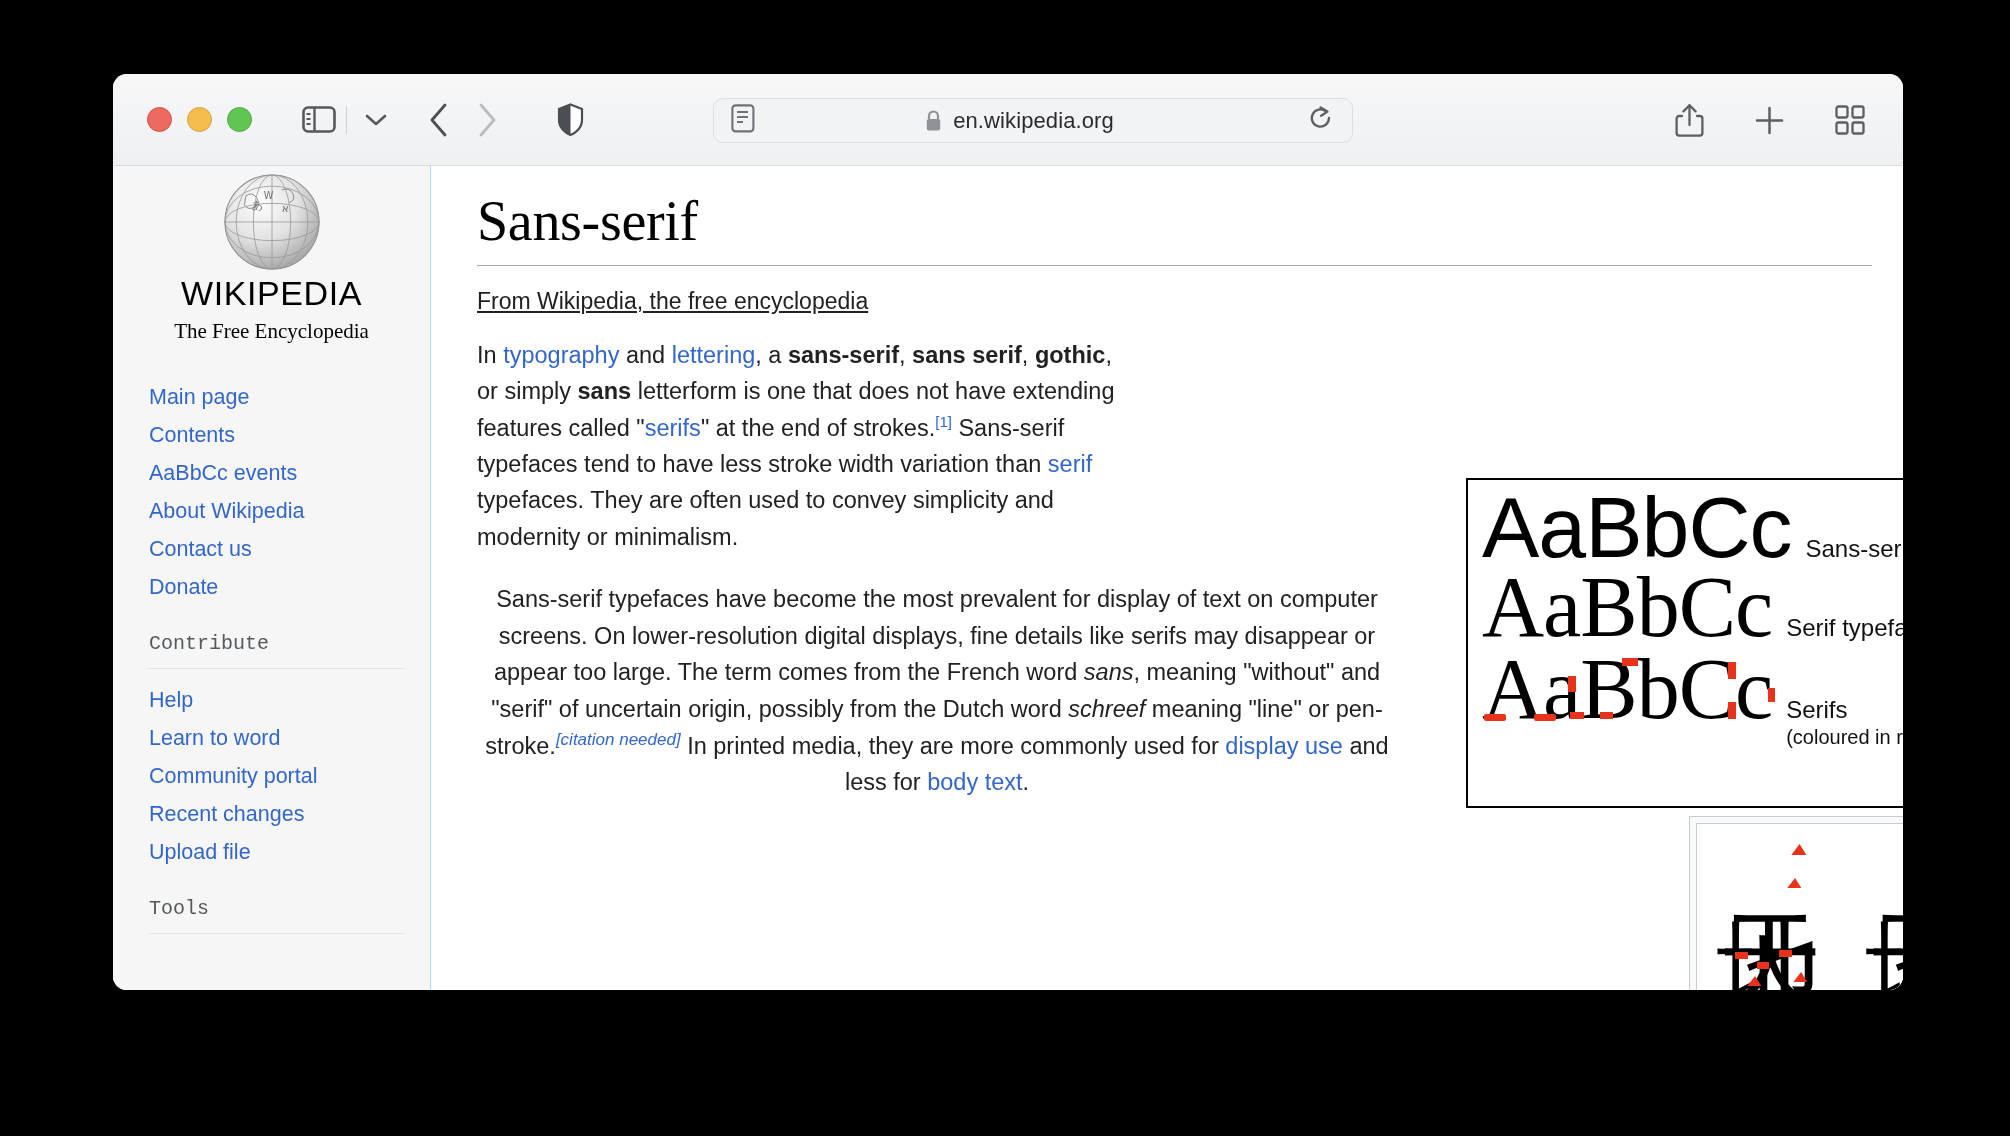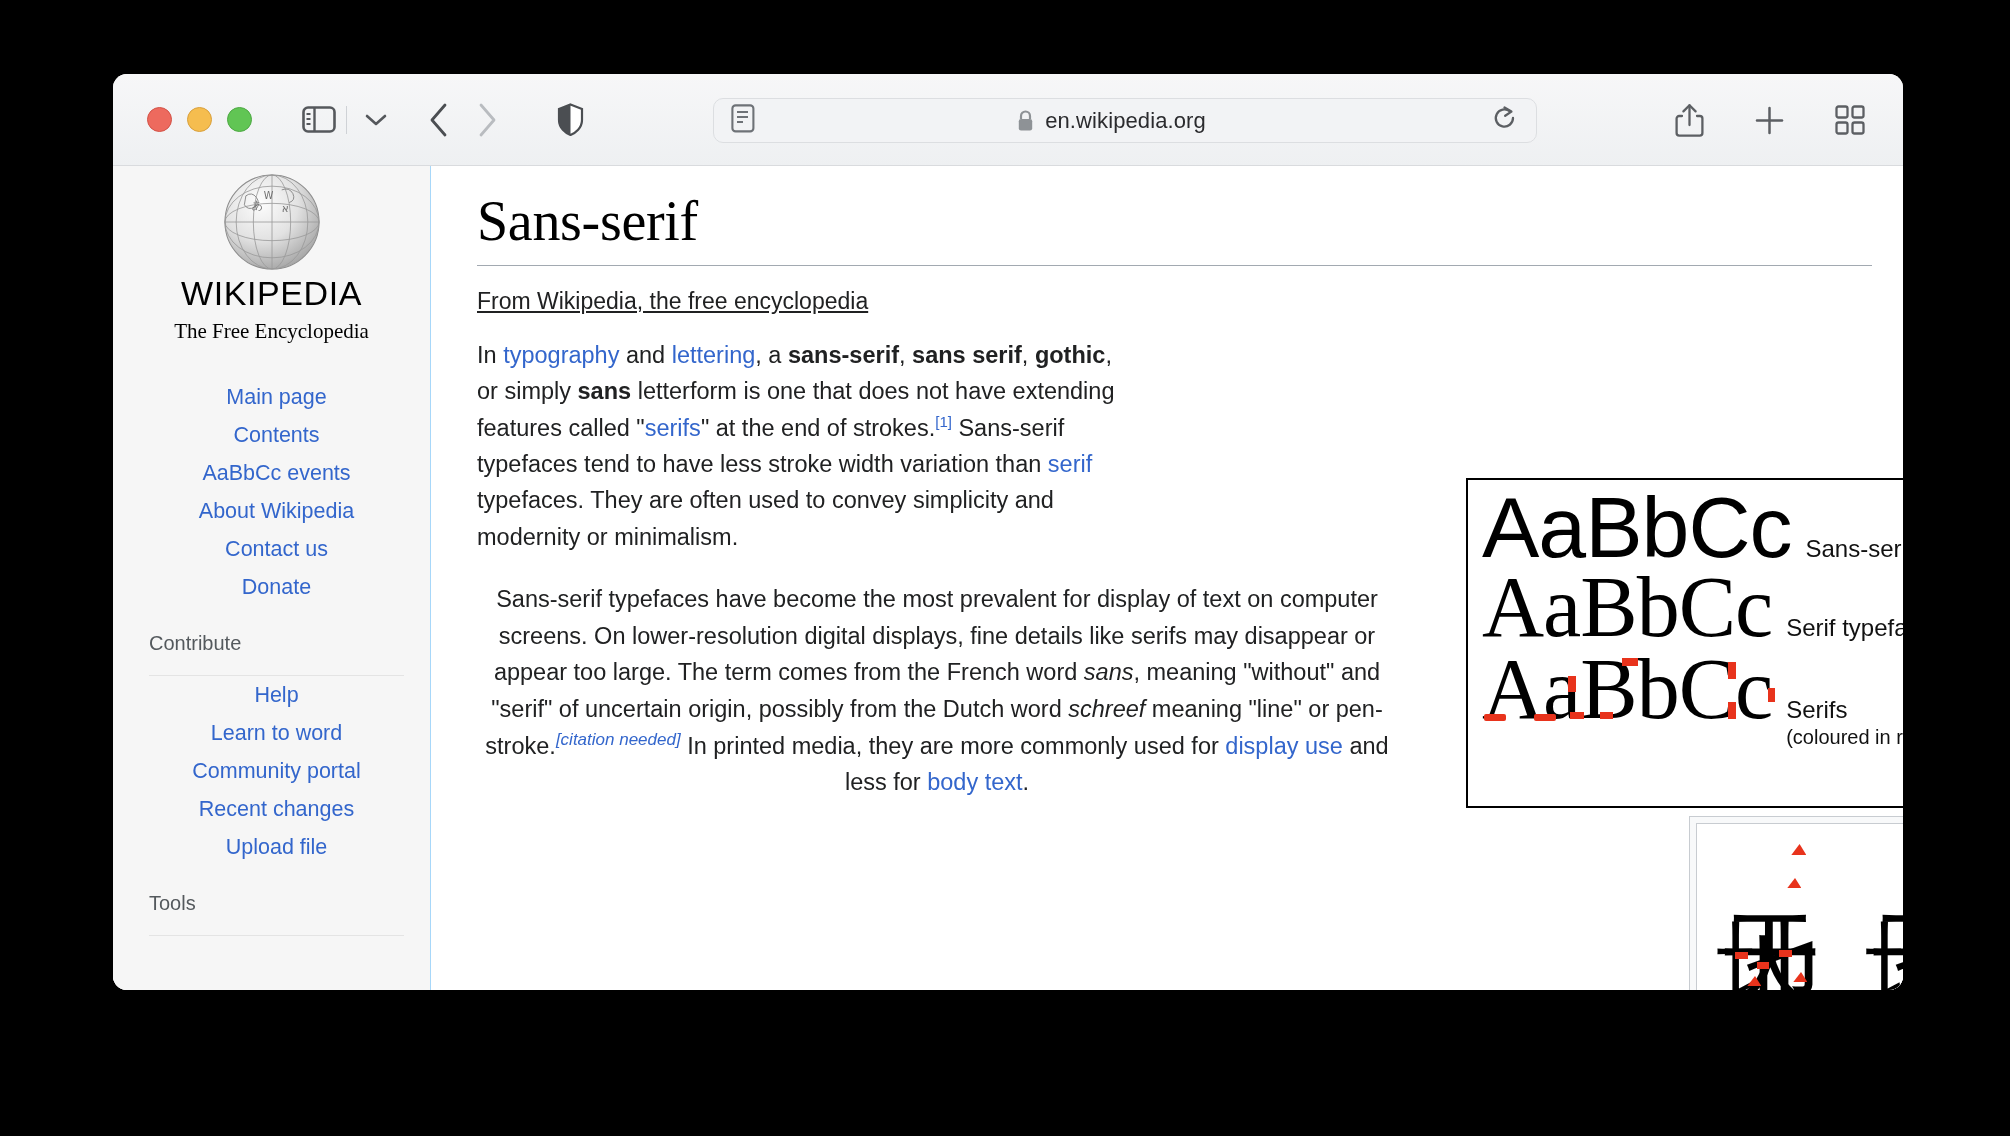--- a/index.html
+++ b/index.html
@@ -42,21 +42,21 @@
   #sidebar-chevron { margin-left:14px; width:30px; }
   .tb-sep { width:1px; height:28px; background:#cfd2d6; margin-left:10px; }
   #nav-back { margin-left:38px; }
   #nav-fwd  { margin-left:28px; }
   #shield   { margin-left:60px; }
 
   
   #addressbar {
     position:absolute;
     left:600px; top:24px;
-    width:824px; height:45px;
+    width:640px; height:45px;
     background:#f2f3f5;
     border:1px solid #dcdee1;
     border-radius:10px;
     display:flex; align-items:center;text-align:right;
   }
   #reader-icon { margin-left:17px; }
   #url-center {
     flex:1; display:flex; align-items:center;
     justify-content:center; gap:11px;
     margin-left:-24px;
@@ -101,31 +101,32 @@
     margin-top:-4px;
   }
   #tagline {
     font-family:"Liberation Serif", serif;
     font-size:21px; color:#000;
     margin-top:6px;
   }
   .nav-section { margin-top:30px; padding:0 26px 0 36px; }
   .nav-heading {
     font-size:20px; color:#54595d;
-    padding-bottom:20px;
+    padding-bottom:13px;
     border-bottom:1px solid #e4e4e4;
+    margin-bottom:12px;
+    font-family:Liberation Mono, monospace;
   }
   .nav-link {
     display:block;
     font-size:21.5px;
     color:#3366cc;
     line-height:38px;
     white-space:nowrap;
     text-decoration:none;
-    text-align:center;
   }
 
   
   #article {
     flex:1;
     padding:26px 40px 0 46px;
     position:relative;
     overflow:hidden;
   }
   #title {

